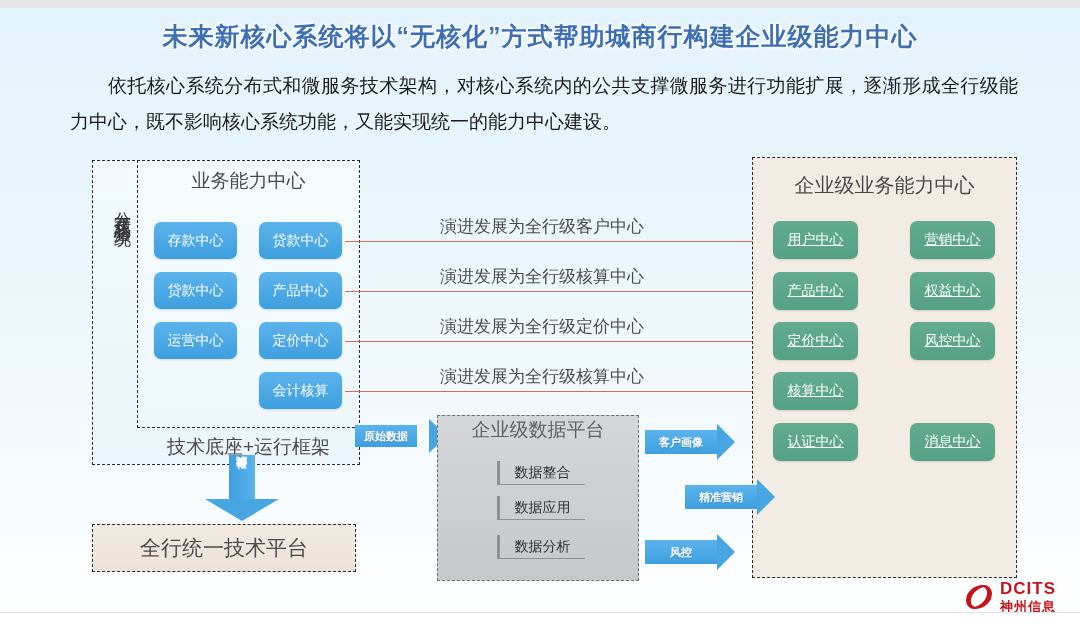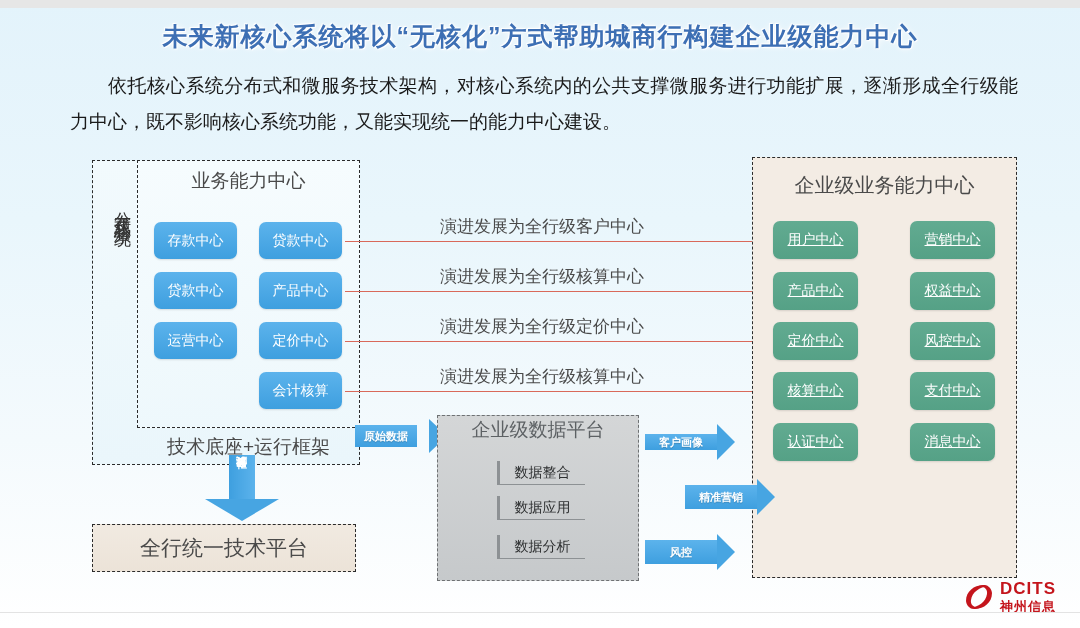--- a/index.html
+++ b/index.html
@@ -180,36 +180,35 @@
 
   <div class="green-box" style="left:773px;top:221px;">用户中心</div>
   <div class="green-box" style="left:773px;top:272px;">产品中心</div>
   <div class="green-box" style="left:773px;top:322px;">定价中心</div>
   <div class="green-box" style="left:773px;top:372px;">核算中心</div>
   <div class="green-box" style="left:773px;top:423px;">认证中心</div>
 
   <div class="green-box" style="left:910px;top:221px;">营销中心</div>
   <div class="green-box" style="left:910px;top:272px;">权益中心</div>
   <div class="green-box" style="left:910px;top:322px;">风控中心</div>
-  <div class="green-box" style="left:910px;top:372px;">支付中心</div>
   <div class="green-box" style="left:910px;top:423px;">消息中心</div>
 
   <div class="barrow" style="left:355px;top:419px;gap:12px;">
     <div class="body" style="width:62px;height:22px;">原始数据</div>
     <div class="head" style="border-top:17px solid transparent;border-bottom:17px solid transparent;"></div>
   </div>
 
   <div class="dash dp"></div>
   <div class="dp-title">企业级数据平台</div>
   <div class="dp-item" style="left:497px;top:461px;">数据整合</div>
   <div class="dp-item" style="left:497px;top:496px;">数据应用</div>
   <div class="dp-item" style="left:497px;top:535px;">数据分析</div>
 
   <div class="barrow" style="left:645px;top:424px;">
-    <div class="body" style="width:72px;height:16px;">客户画像</div>
+    <div class="body" style="width:72px;height:24px;">客户画像</div>
     <div class="head" style="border-top:18px solid transparent;border-bottom:18px solid transparent;"></div>
   </div>
   <div class="barrow" style="left:645px;top:479px;padding-left:40px;">
     <div class="body" style="width:72px;height:24px;">精准营销</div>
     <div class="head" style="border-top:18px solid transparent;border-bottom:18px solid transparent;"></div>
   </div>
   <div class="barrow" style="left:645px;top:534px;">
     <div class="body" style="width:72px;height:24px;">风控</div>
     <div class="head" style="border-top:18px solid transparent;border-bottom:18px solid transparent;"></div>
   </div>

